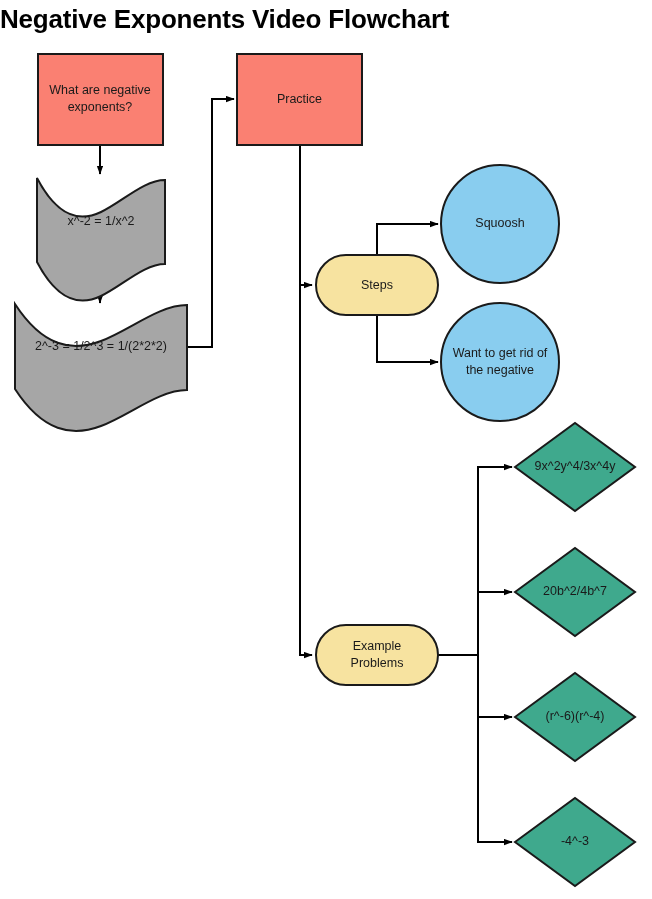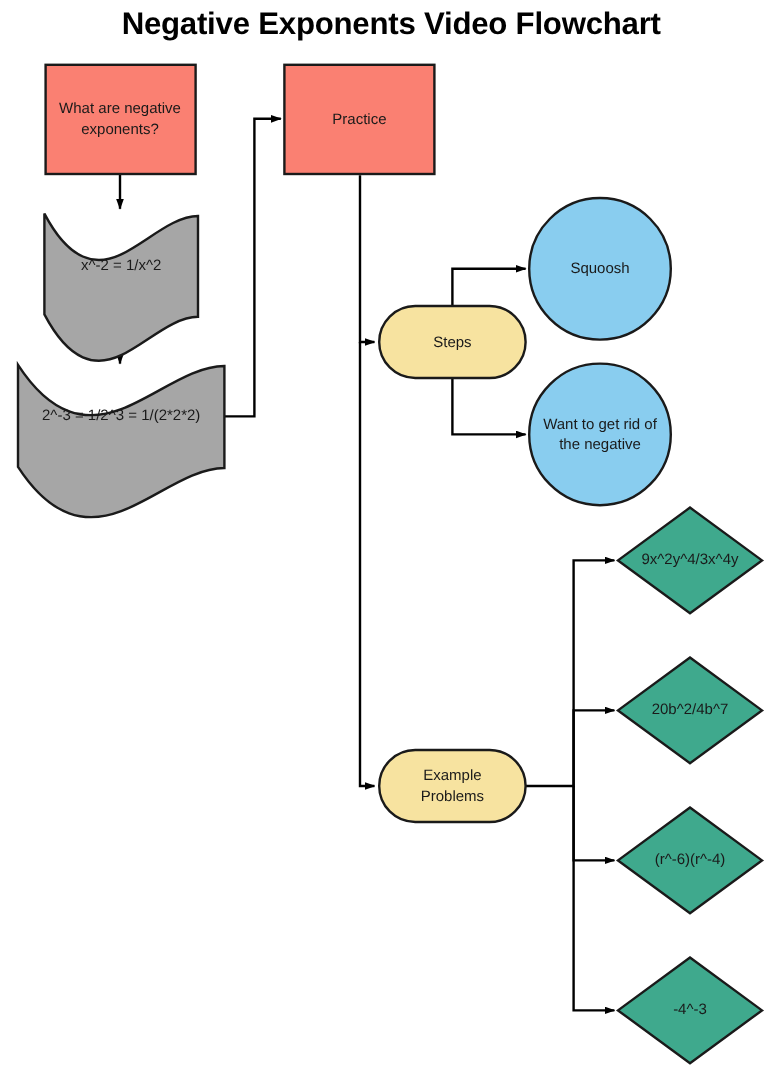--- a/index.html
+++ b/index.html
@@ -17,21 +17,21 @@
     position: relative;
     width: 652px;
     height: 899px;
     background: #ffffff;
   }
   .chart-title {
     position: absolute;
     top: 4px;
     left: 0;
     width: 652px;
-    text-align: center;
+    text-align: left;
     font-family: "Liberation Sans", sans-serif;
     font-size: 26px;
     font-weight: bold;
     color: #000000;
     letter-spacing: -0.2px;
   }
   svg#diagram-svg {
     position: absolute;
     top: 0;
     left: 0;

